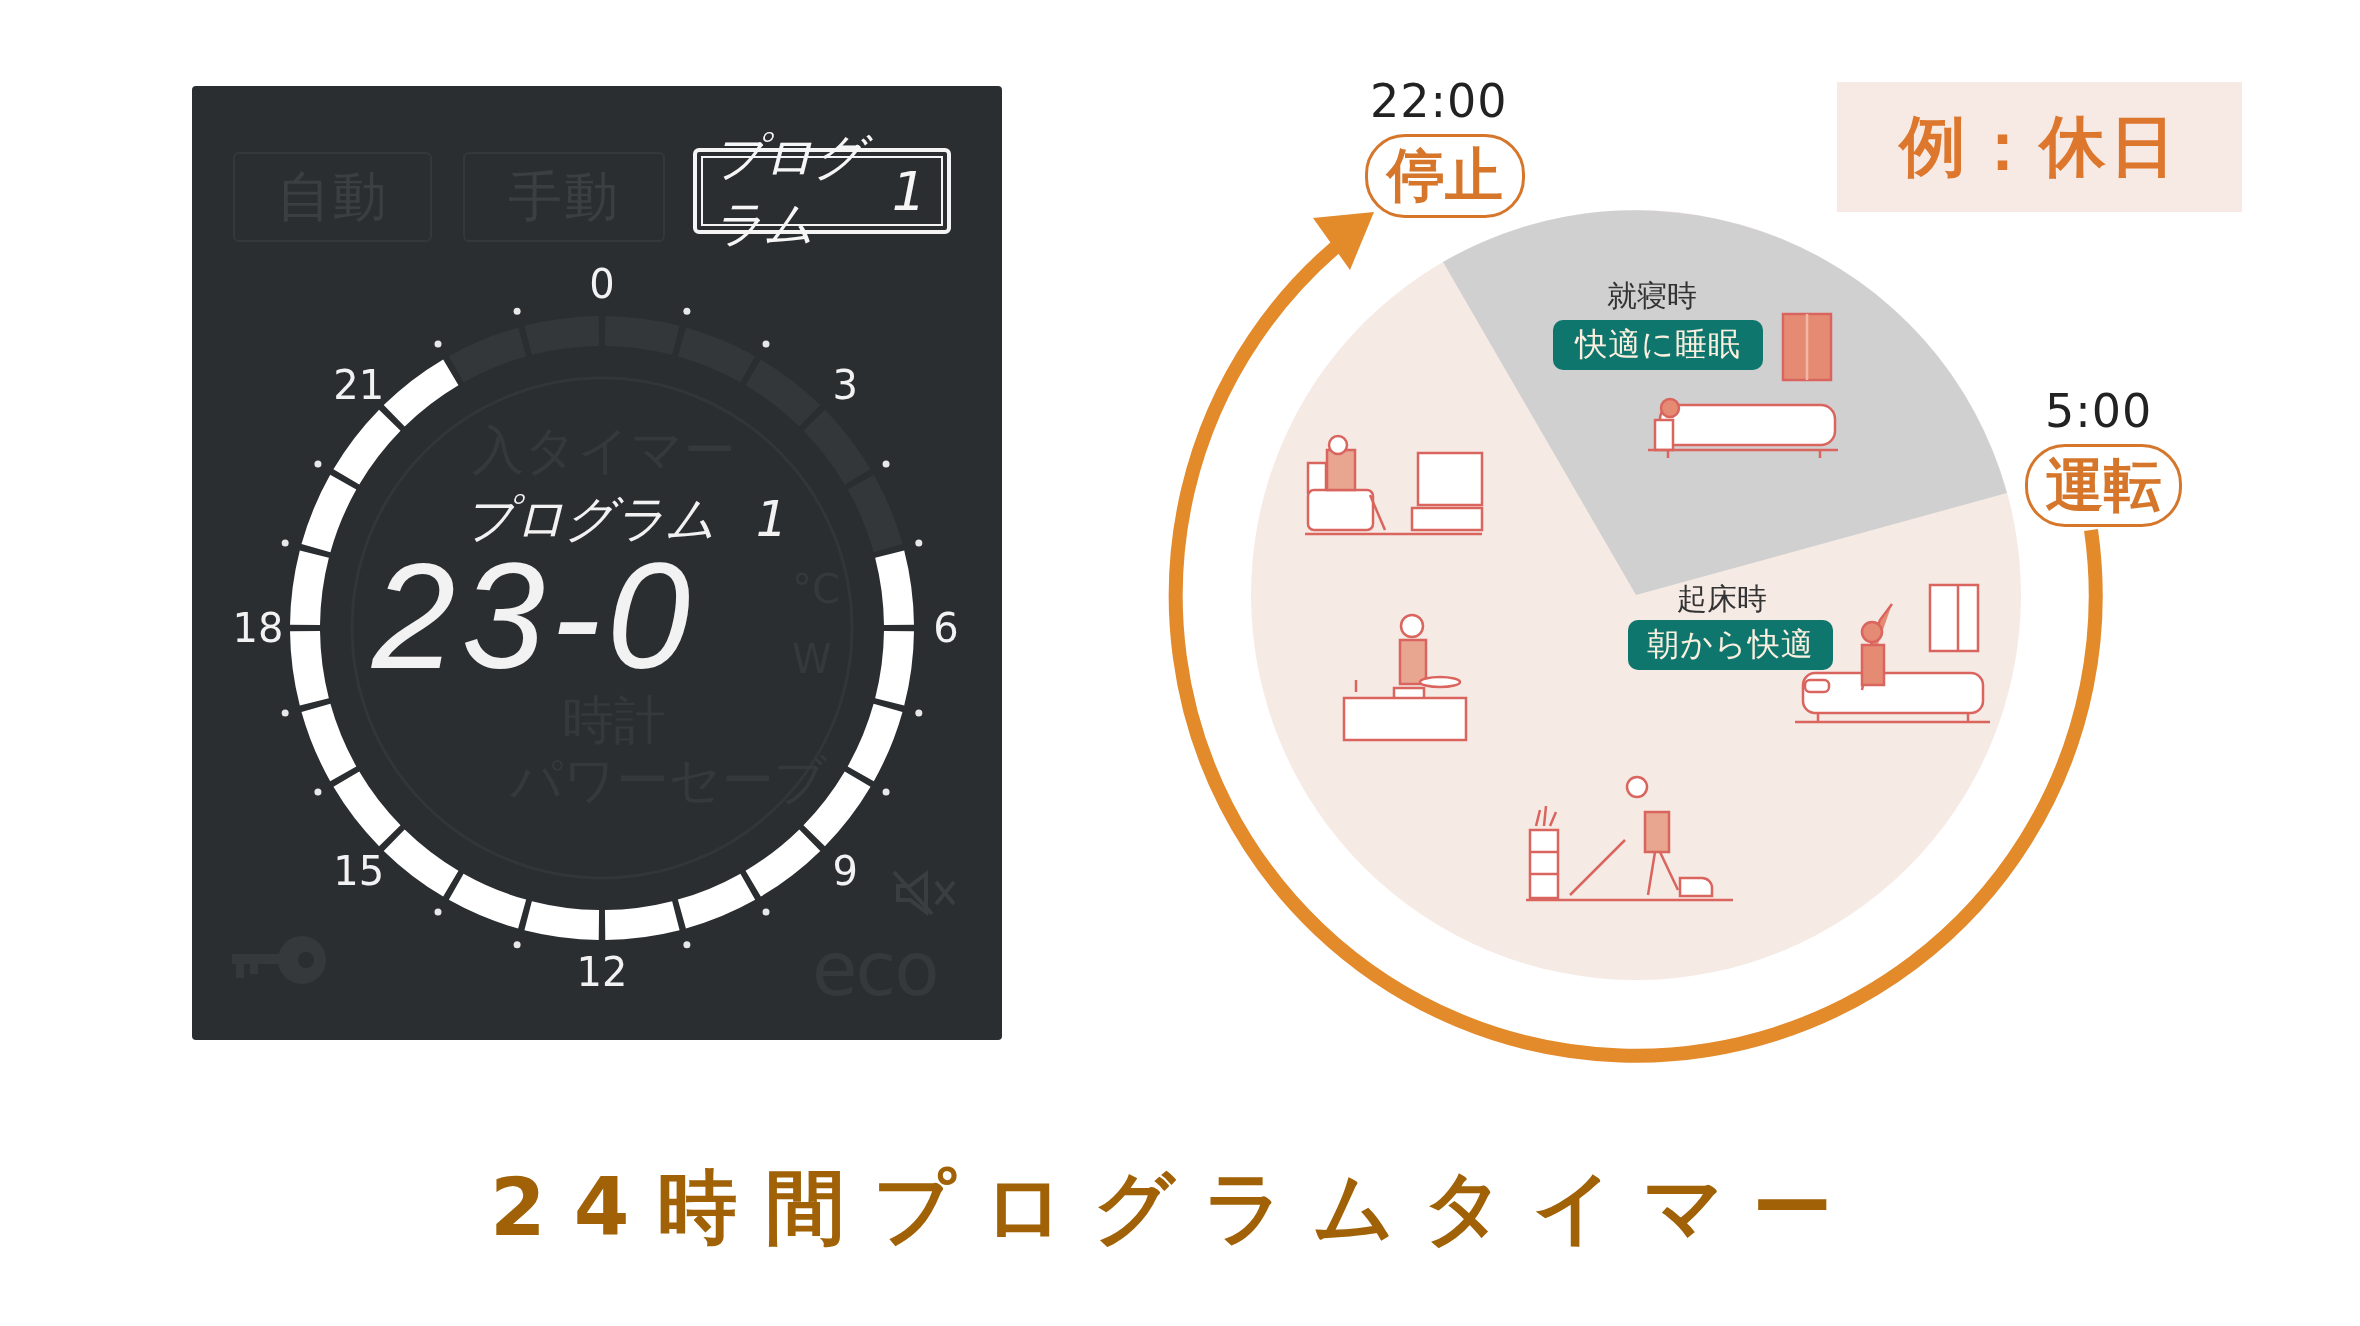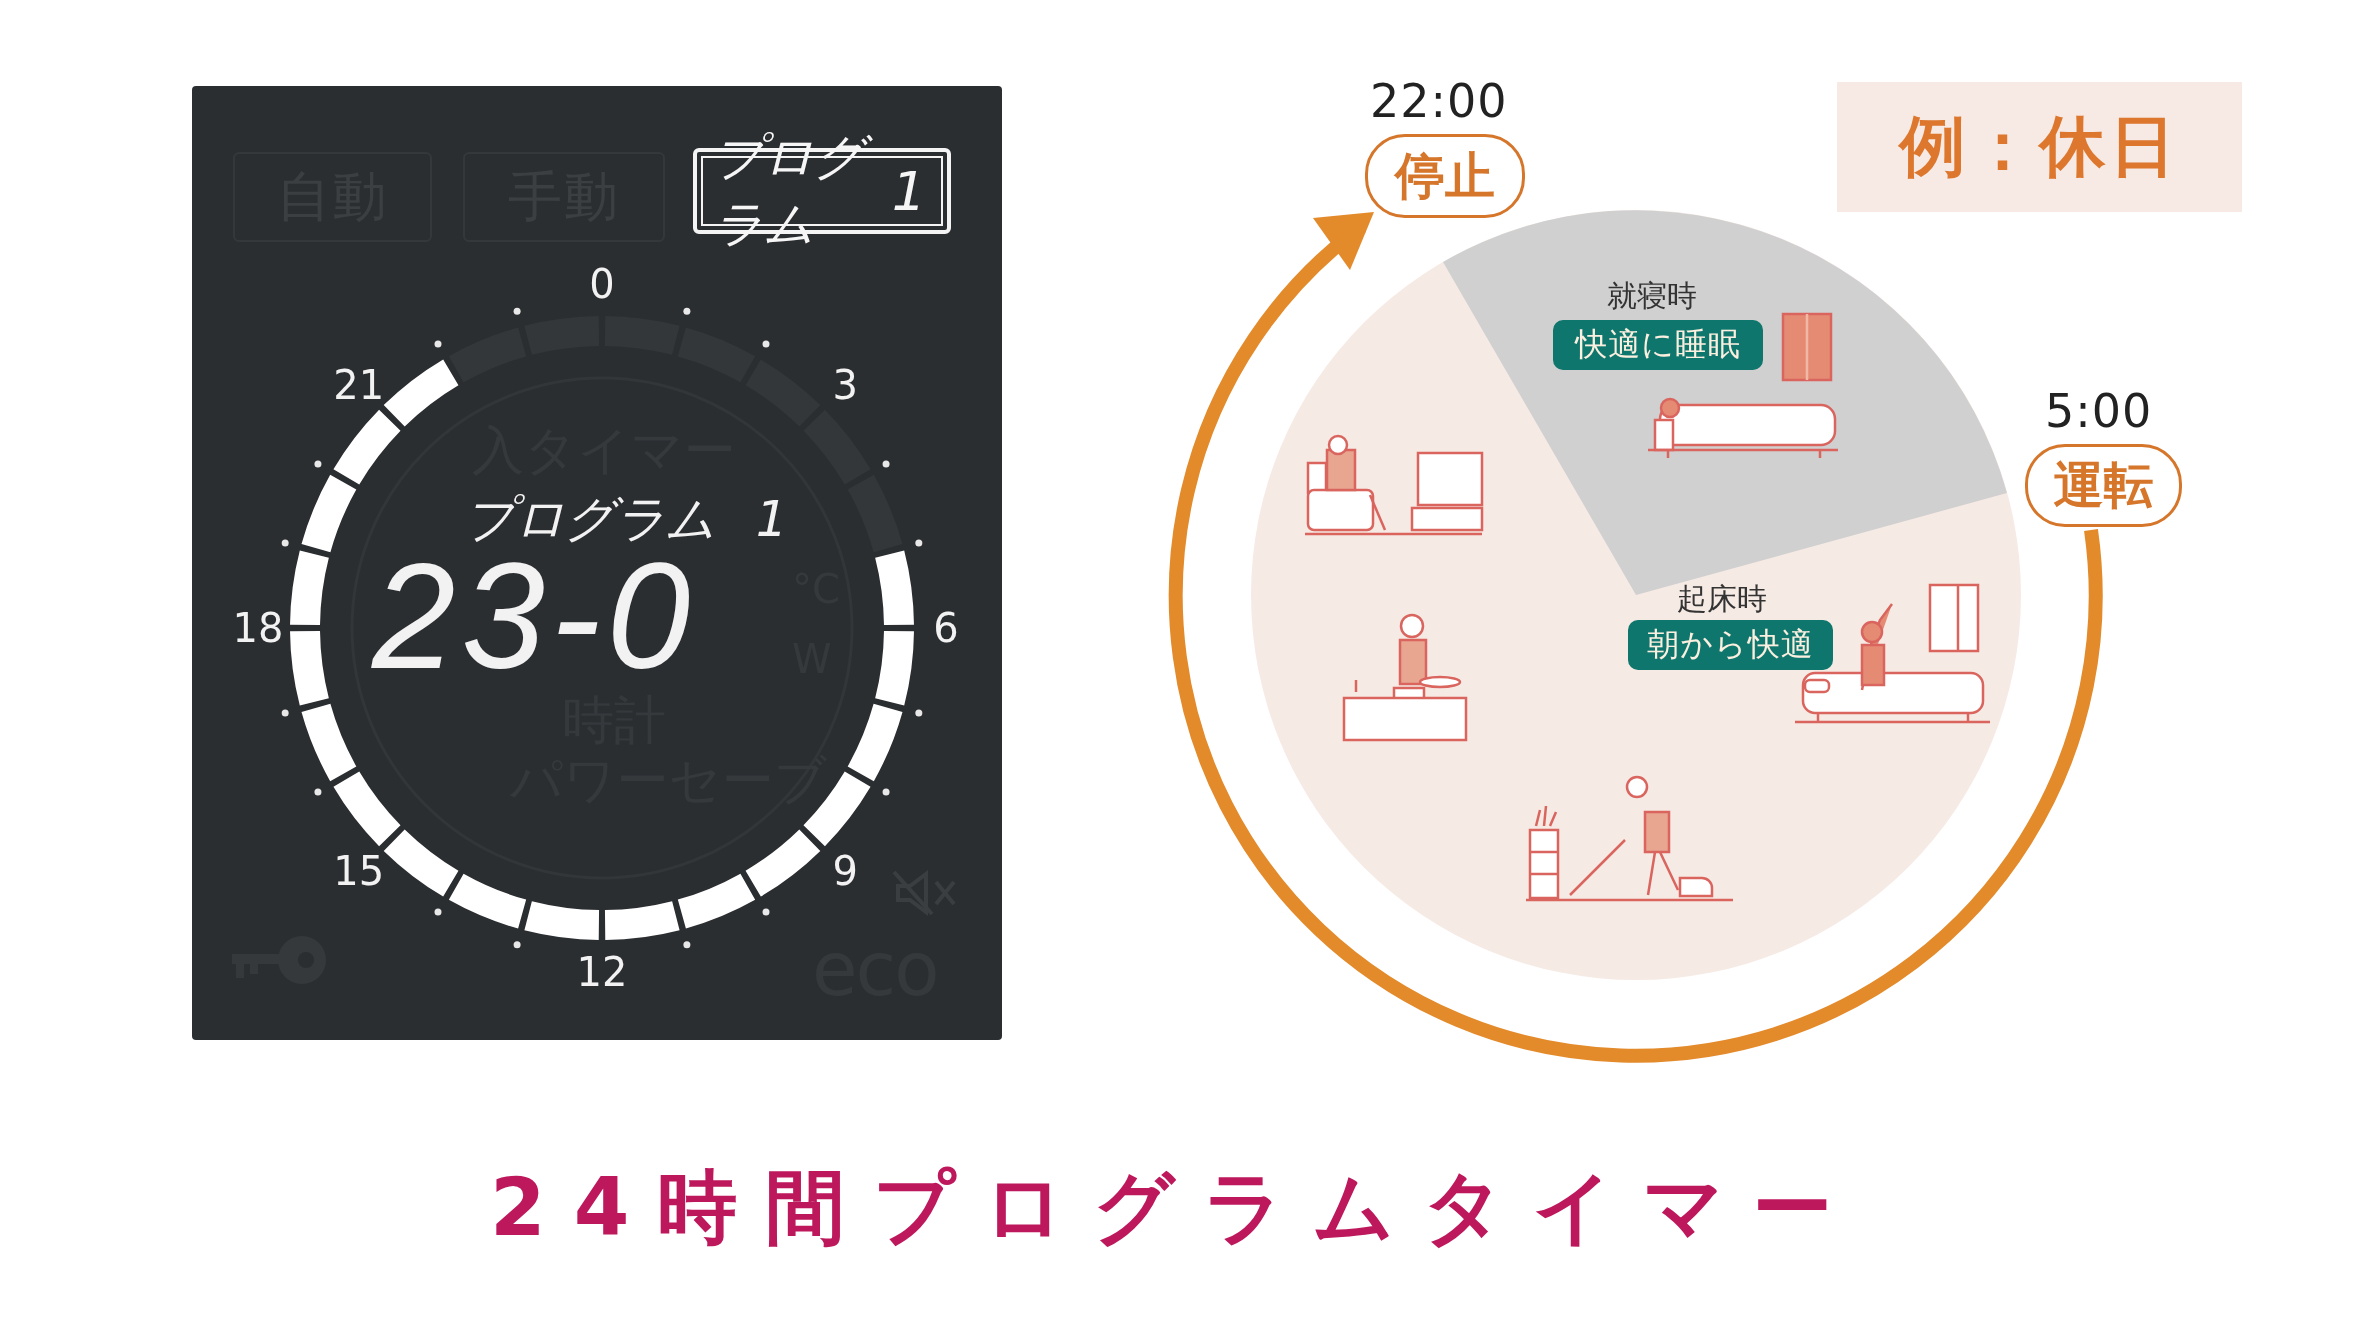--- a/index.html
+++ b/index.html
@@ -28,29 +28,29 @@
   #ghost-clock { left:370px; top:600px; font-size:52px; }
   #ghost-powersave { left:318px; top:660px; font-size:52px; }
   #ghost-c { left:600px; top:480px; font-size:40px; }
   #ghost-w { left:600px; top:550px; font-size:40px; }
   #ghost-eco { left:620px; top:840px; font-size:74px; letter-spacing:-2px; }
 
   
   #diagram-svg { position:absolute; left:0; top:0; }
   .time-label { position:absolute; color:#222; font-size:46px; letter-spacing:1px; }
   .pill { position:absolute; border:3px solid #D5762B; border-radius:40px; color:#D5762B; background:#fff;
-          font-size:50px; font-weight:bold; display:flex; align-items:center; justify-content:center; box-sizing:border-box; }
+          font-size:58px; font-weight:bold; display:flex; align-items:center; justify-content:center; box-sizing:border-box; }
   .scene-title { position:absolute; color:#333; font-size:30px; }
   .scene-pill { position:absolute; background:#0f766e; color:#FBEFDF; border-radius:10px;
                 font-size:32px; display:flex; align-items:center; justify-content:center; letter-spacing:1px; }
   #example-badge { position:absolute; left:1837px; top:82px; width:405px; height:130px; background:#F7EAE4;
                    color:#DD772E; font-size:66px; font-weight:bold; display:flex; align-items:center; justify-content:center;
                    letter-spacing:4px; }
   #page-title { position:absolute; left:490px; top:1155px; width:1380px; text-align:left;
-                font-size:80px; font-weight:bold; color:#be185d; letter-spacing:28px; white-space:nowrap; }
+                font-size:80px; font-weight:bold; color:#a16207; letter-spacing:28px; white-space:nowrap; }
 </style>
 </head>
 <body>
 
 <div id="panel" class="abs">
 
   <svg id="dial-svg" width="810" height="954" viewBox="0 0 810 954">
       <circle cx="410" cy="542" r="250" fill="none" stroke="#323639" stroke-width="3"></circle>
       <path d="M413.26719664426867 230.0171071579602 A312 312 0 0 1 487.59124479543476 239.80205372786713 L480.1305481804891 268.85954856172606 A282 282 0 0 0 412.9530431207813 260.0154622389256 Z" fill="#33373a"></path>
       <path d="M493.9029840319629 241.49327915913062 A312 312 0 0 1 563.161971127924 270.1812909305009 L548.4348585194698 296.3177052641066 A282 282 0 0 0 485.8353894135049 270.3881561630604 Z" fill="#33373a"></path>

